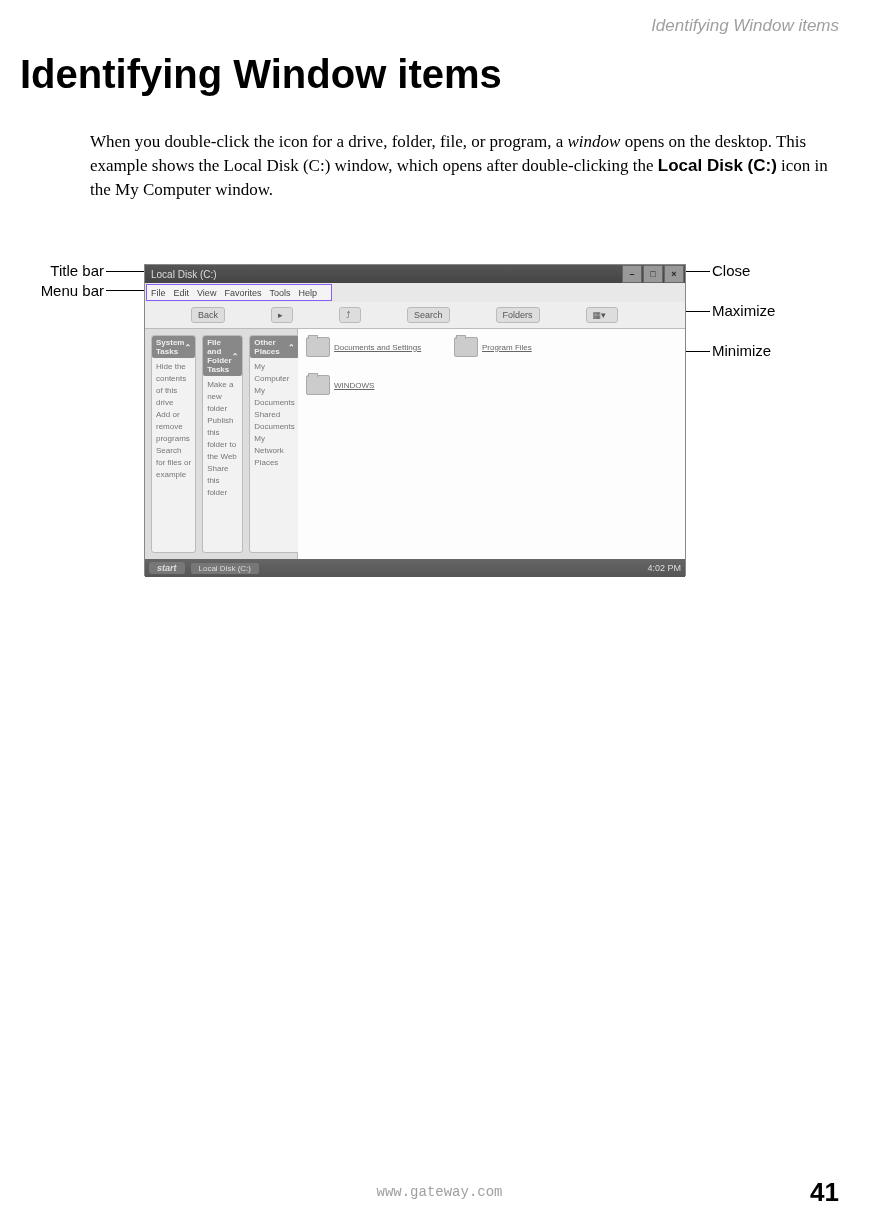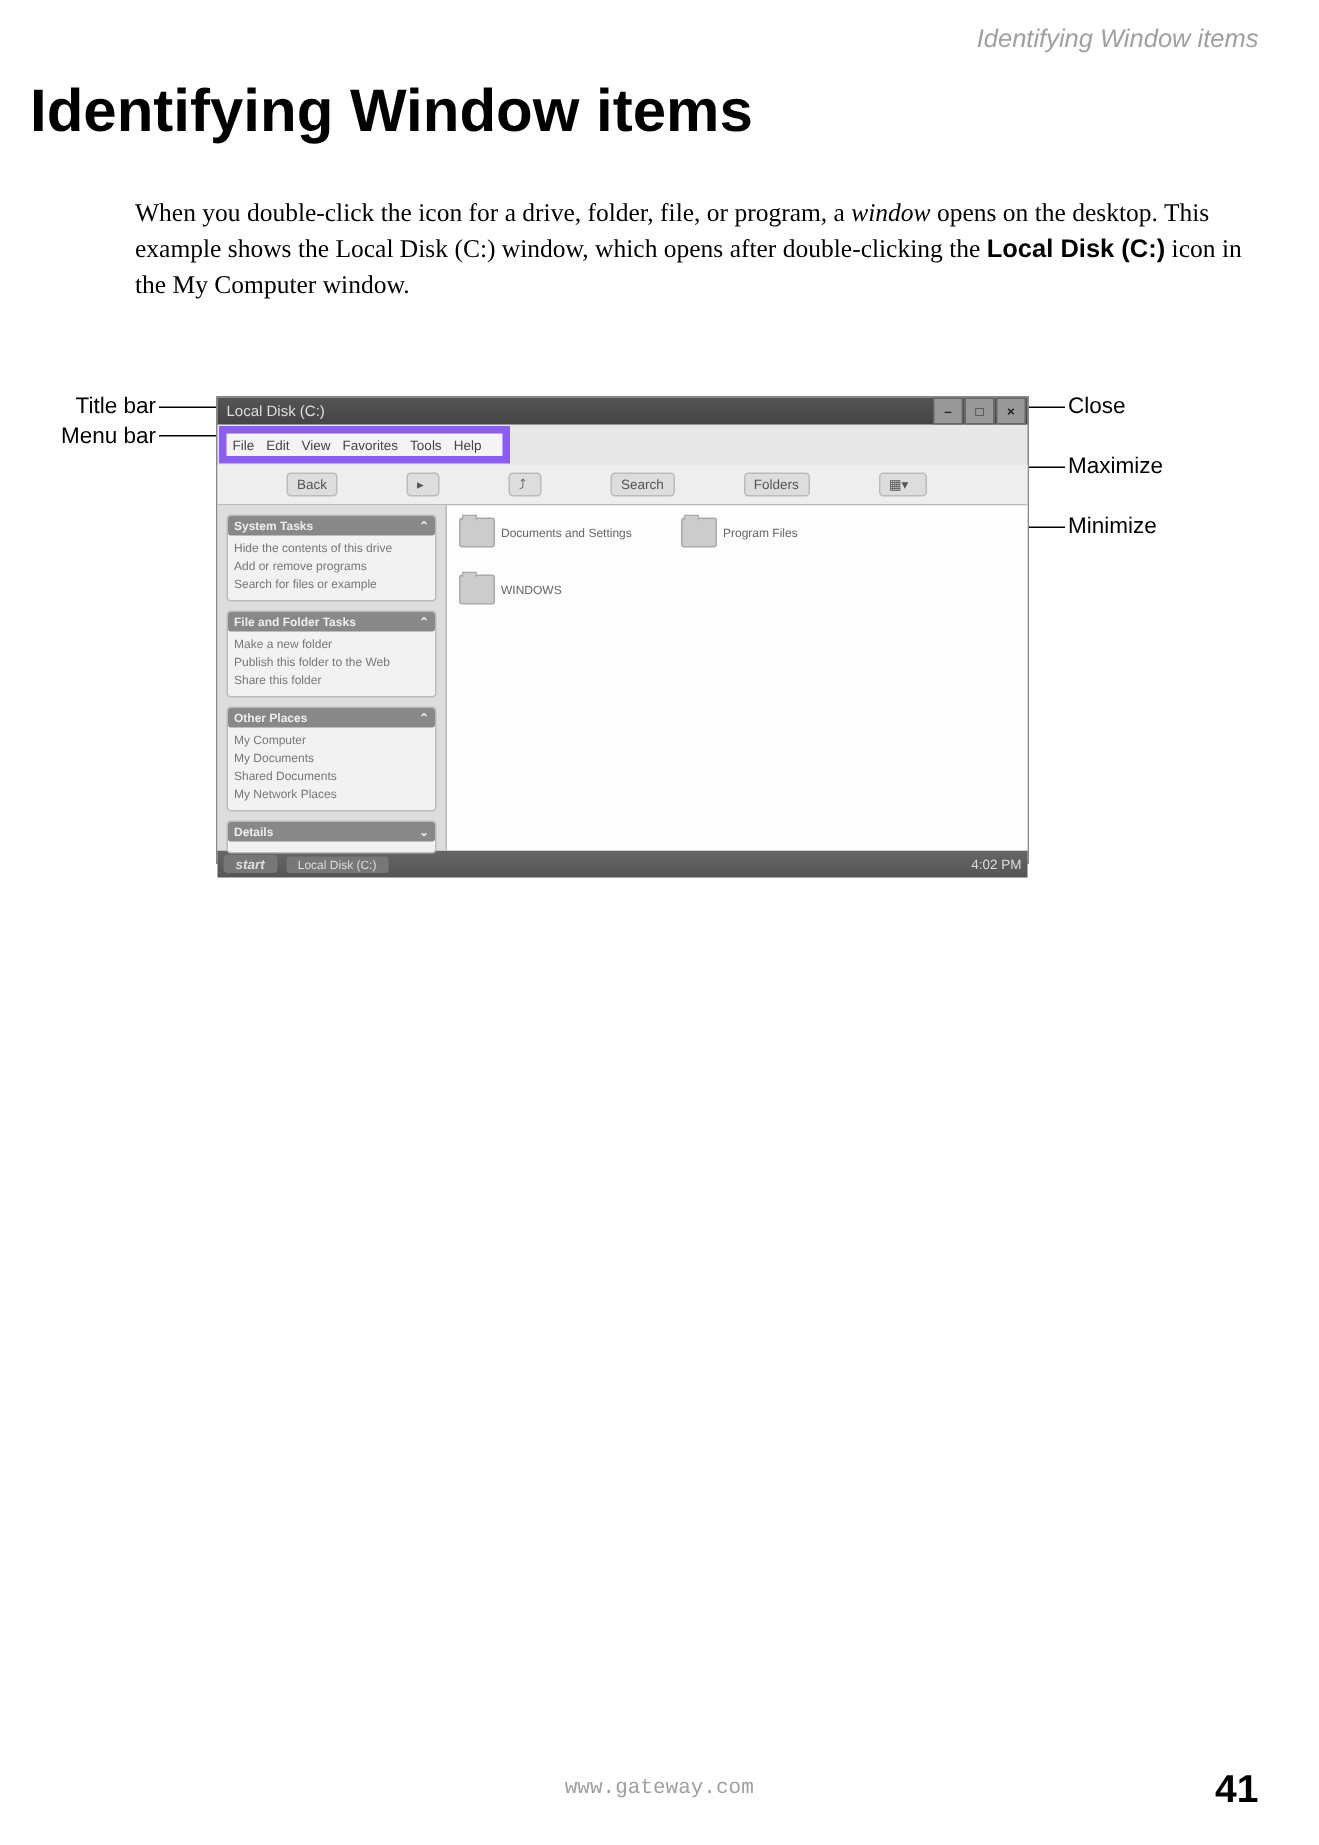--- a/index.html
+++ b/index.html
@@ -98,21 +98,21 @@
     padding-right:1px;
   }
   .tbtn {
     width:18px;height:16px;background:#999;border:1px solid #666;
     display:flex;align-items:center;justify-content:center;
     font-size:9px;color:#222;font-weight:bold;
   }
   .menubar {
     height: 15px;
     background: #f4f4f4;
-    border: 5px solid #8b5cf6;
+    border: 1px solid #8b5cf6;
     margin:1px;
     font-size: 9px;
     color:#444;
     display:flex;
     align-items:center;
     gap:8px;
     padding-left:4px;
     width: 180px;
   }
   .toolbar {
@@ -124,38 +124,38 @@
   }
   .toolbar .btn {
     padding:2px 6px;background:#ddd;border:1px solid #bbb;border-radius:3px;margin-left:40px;
   }
   .content {
     display:flex;
     height: calc(100% - 18px - 18px - 26px - 18px);
   }
   .sidebar {
     width:140px;background:#ddd;padding:6px 6px;
-    display:flex;flex-direction:column;gap:6px;
+    display:flex;flex-direction:row;gap:6px;
     font-size:8px;color:#555;
     border-right:1px solid #bbb;
   }
   .panel {
     background:#f2f2f2;border:1px solid #bbb;border-radius:3px;
     padding:4px;
   }
   .panel .phead {
     background:#888;color:#eee;font-weight:bold;padding:2px 4px;border-radius:2px;
     display:flex;justify-content:space-between;align-items:center;font-size:8px;
     margin:-4px -4px 3px -4px;
   }
   .panel .pitem {line-height:12px;color:#777;}
   .folders {
     flex:1;background:#fdfdfd;padding:8px;
     display:flex;flex-wrap:wrap;align-content:flex-start;gap:18px;
-    font-size:8px;color:#666;
+    font-size:8px;color:#666;text-decoration:underline;
   }
   .folder {
     display:flex;align-items:center;gap:4px;width:130px;
   }
   .ficon {
     width:22px;height:18px;background:#ccc;border:1px solid #aaa;border-radius:2px;
     position:relative;
   }
   .ficon::before {
     content:"";position:absolute;top:-3px;left:1px;width:8px;height:3px;

